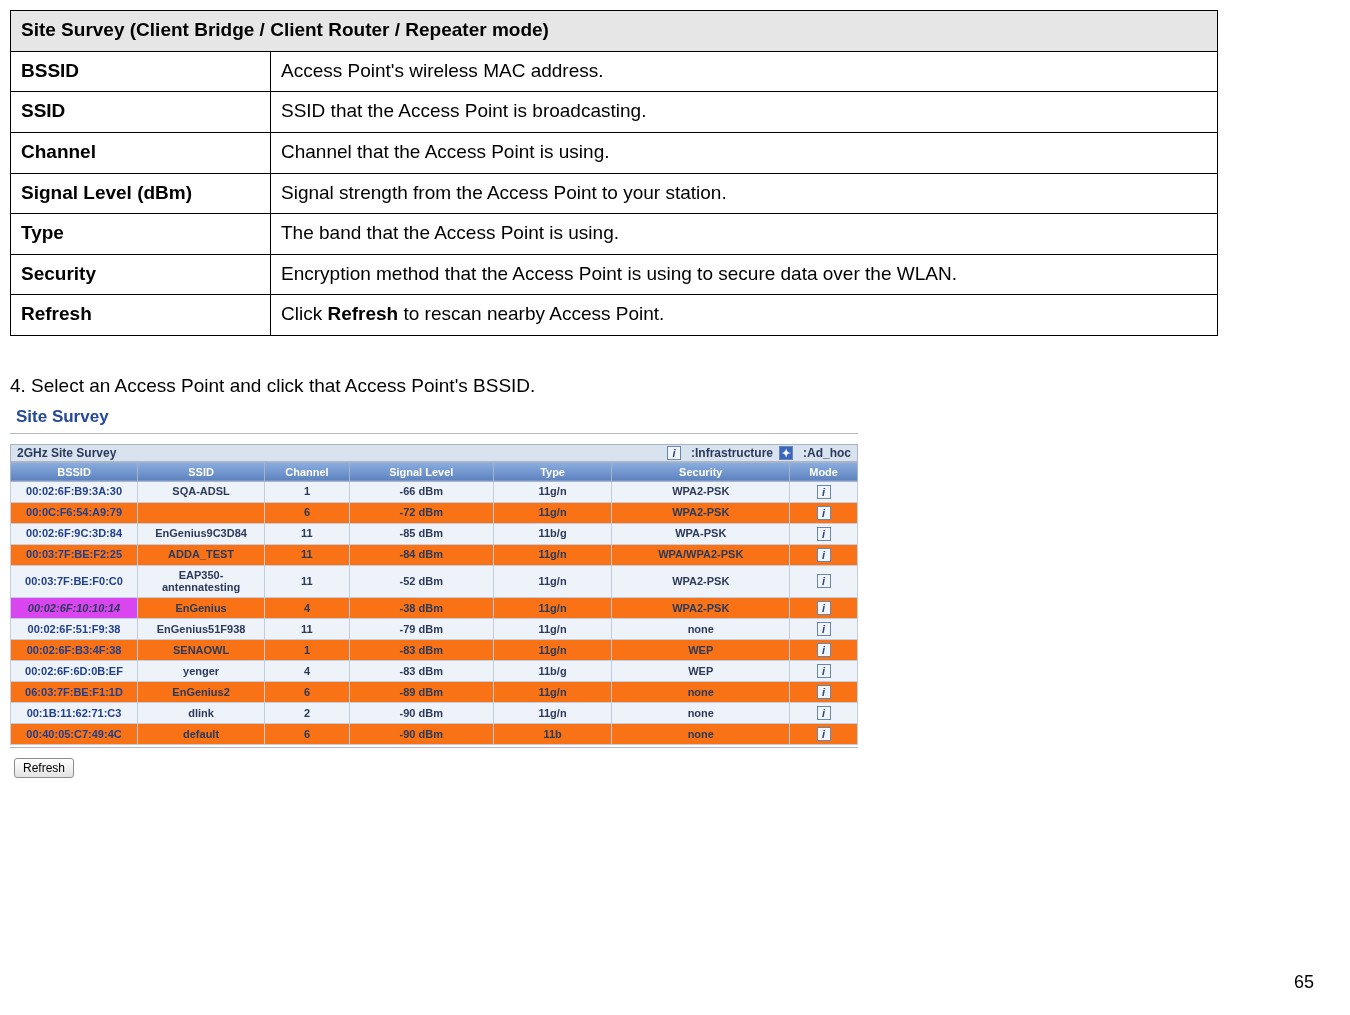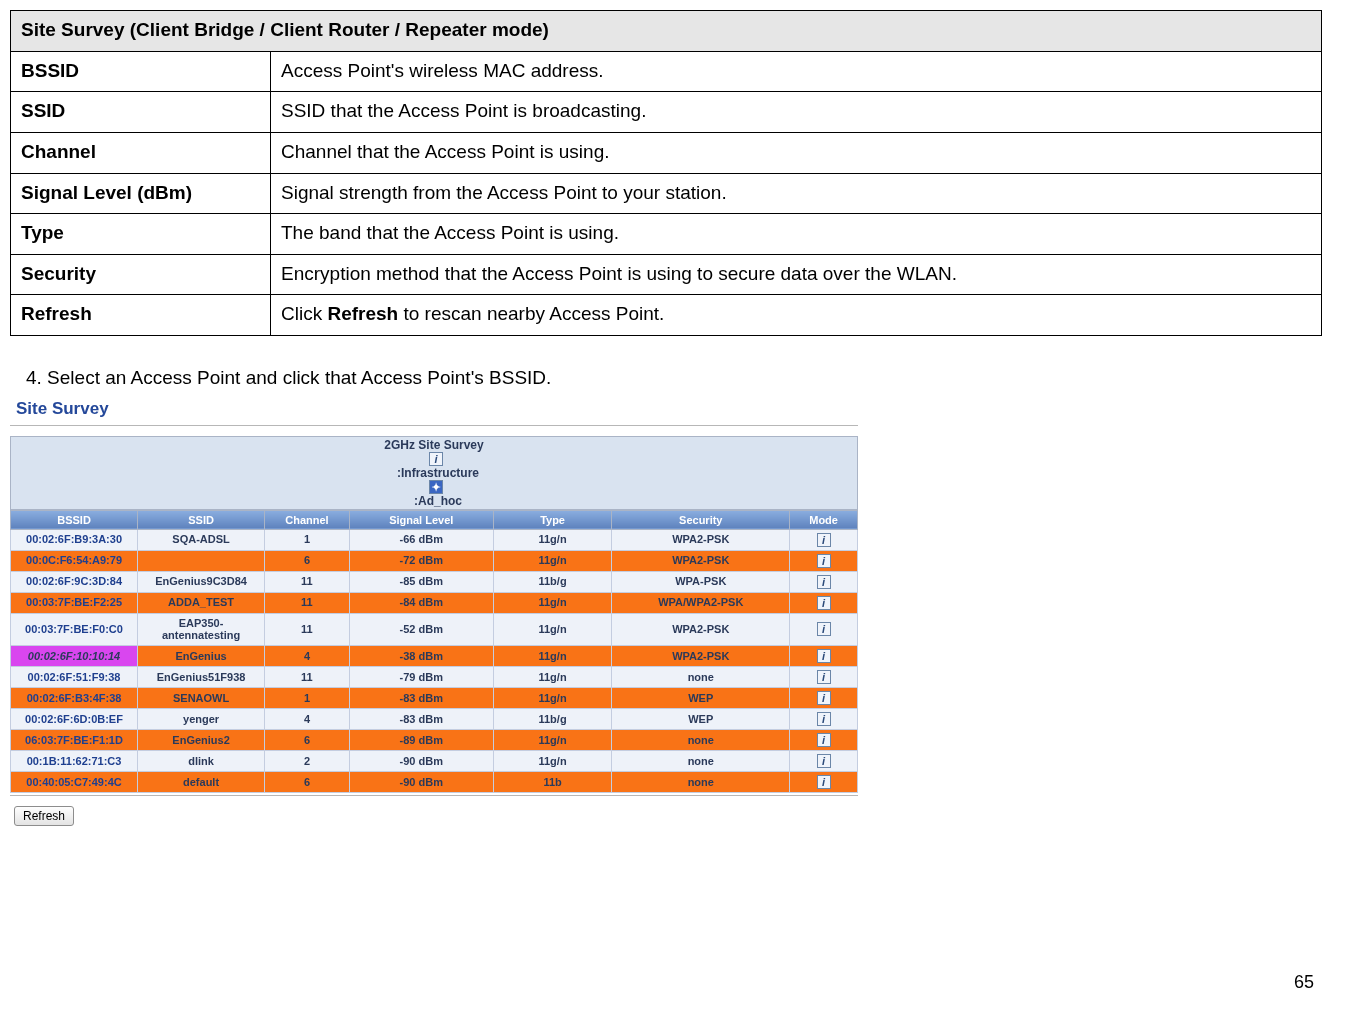--- a/index.html
+++ b/index.html
@@ -8,45 +8,45 @@
     color: #000;
     margin: 0;
     padding: 10px 20px 20px 10px;
     width: 1350px;
     box-sizing: border-box;
     background: #fff;
   }
 
   
   .def-table {
-    width: 1312px;
+    width: 1208px;
     border-collapse: collapse;
     table-layout: fixed;
-    margin: 0 0 28px 0;
+    margin: 0 0 36px 0;
   }
   .def-table col.col-term { width: 260px; }
   .def-table td, .def-table th {
     border: 1px solid #000;
     padding: 6px 10px 8px 10px;
     vertical-align: middle;
     font-size: 19px;
     line-height: 1.35;
   }
   .def-table .header-row td {
     background: #e6e6e6;
     font-weight: 700;
   }
   .def-table .term {
     font-weight: 700;
   }
   .def-table .desc b { font-weight: 700; }
 
   .step-text {
     font-size: 19px;
-    margin: 0 0 4px 16px;
+    margin: 0 0 4px 0;
     line-height: 1.5;
   }
 
   
   .shot {
     width: 848px;
     border: none;
     font-family: Arial, Helvetica, sans-serif;
     font-size: 12px;
     color: #000;
@@ -69,21 +69,20 @@
 
   .legend-bar {
     display: flex;
     align-items: center;
     background: #d9e3f0;
     border: 1px solid #aab4c6;
     padding: 1px 6px;
     font-size: 12px;
     font-weight: 700;
     color: #2b3a5a;
-    flex-direction: column;
   }
   .legend-bar .title { flex: 1; }
   .legend-icon {
     display: inline-block;
     width: 14px;
     height: 14px;
     margin: 0 2px 0 6px;
     vertical-align: middle;
     border: 1px solid #6b86a8;
     background: #f0f4fb;

